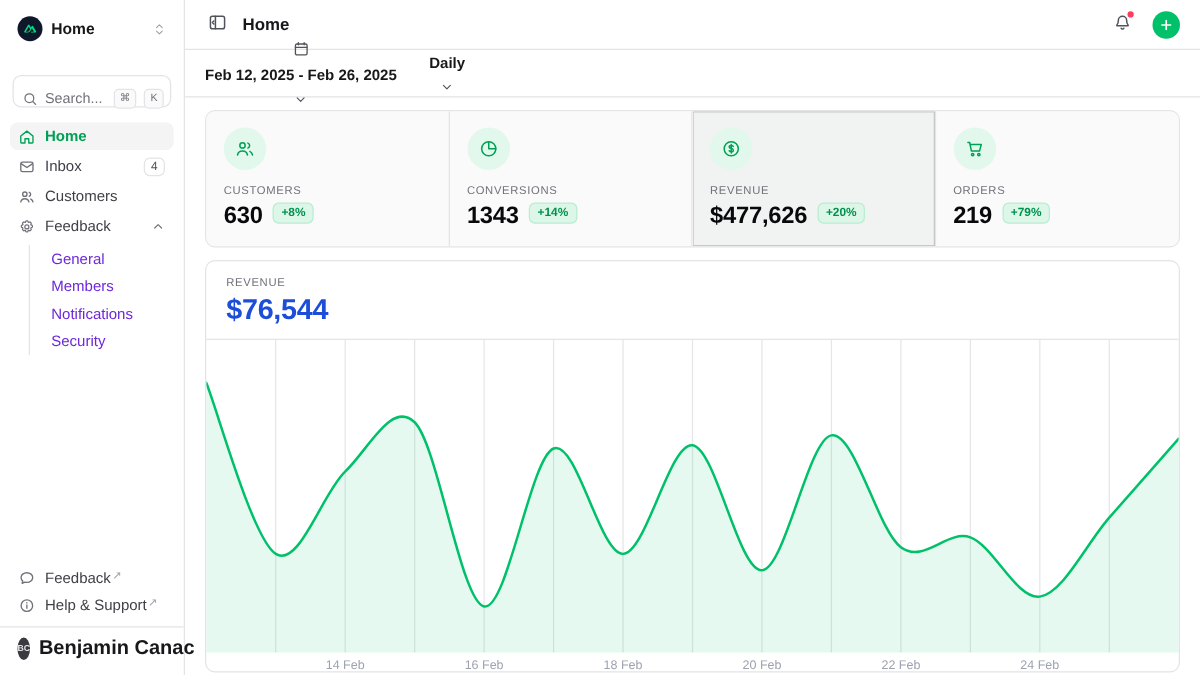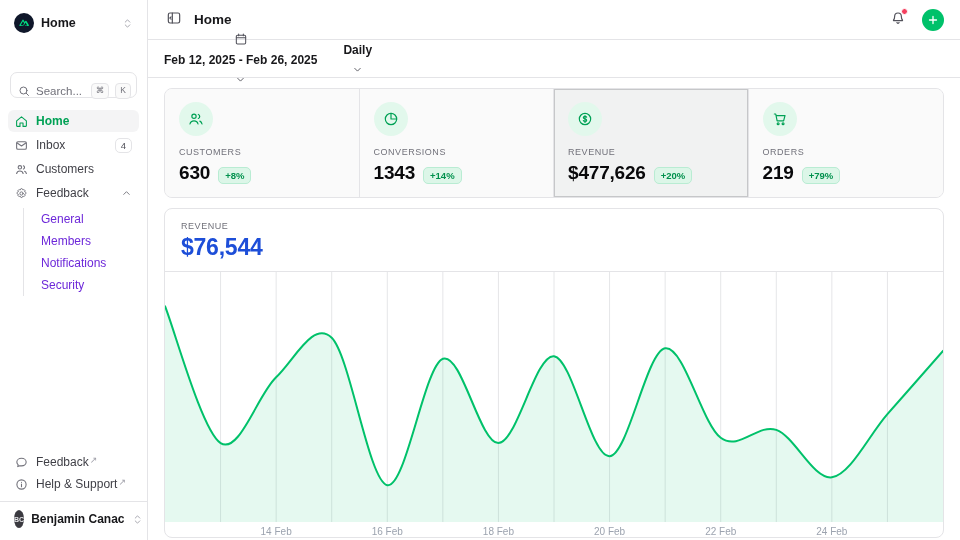--- a/index.html
+++ b/index.html
@@ -22,21 +22,21 @@
   }
   .ws-logo {
     width:20px; height:20px; border-radius:50%; background:#0f172a;
     display:flex; align-items:center; justify-content:center;
   }
   .ws-name { font-size:12.5px; font-weight:700; flex:1; }
   .muted { color:#71717a; }
   .faint { color:#a1a1aa; }
 
   .search-box {
-    margin:34px 2px 12px; height:26px; border:1px solid #e4e4e7; border-radius:7px;
+    margin:22px 2px 12px; height:26px; border:1px solid #e4e4e7; border-radius:7px;
     display:flex; align-items:center; gap:6px; padding:12px 5px 0 7px; background:#fff; cursor:text;
   }
   .search-ph { font-size:11.5px; color:#71717a; flex:1; }
   .kbd {
     font-size:8.5px; color:#71717a; border:1px solid #e4e4e7; background:#fafafa;
     border-radius:4px; padding:1px 4px; line-height:1.3;
   }
 
   .nav { display:flex; flex-direction:column; gap:2px; }
   .nav-item {
@@ -56,21 +56,21 @@
 
   .sb-spacer { flex:1; }
   .sb-footer { display:flex; flex-direction:column; gap:0; padding-bottom:6px; }
   .ext-arrow { font-size:9px; color:#a1a1aa; margin-left:1px; transform:translateY(-3px); display:inline-block; }
   .sb-divider { border-top:1px solid #e4e4e7; margin:0 -8px; }
   .user-row { display:flex; align-items:center; gap:7px; padding:8px 6px 4px; cursor:pointer; }
   .avatar {
     width:18px; height:18px; border-radius:50%; background:#3b3a40;
     color:#e4e4e7; font-size:7px; font-weight:700; display:flex; align-items:center; justify-content:center;
   }
-  .user-name { font-size:12px; font-weight:600; flex:1; white-space:nowrap;text-align:right; }
+  .user-name { font-size:16px; font-weight:600; flex:1; white-space:nowrap;text-align:right; }
 
   
   .main { flex:1; display:flex; flex-direction:column; min-width:0; }
   .topbar {
     height:40px; border-bottom:1px solid #e4e4e7; display:flex; align-items:center;
     padding:0 16px; gap:10px; flex:0 0 auto;
   }
   .page-title { font-size:13.5px; font-weight:700; flex:1; }
   .icon-btn { background:none; border:none; cursor:pointer; color:#52525b; position:relative; padding:2px; }
   .bell-dot {
@@ -100,21 +100,21 @@
     border:1px solid #e4e4e7; border-radius:8px; overflow:hidden; background:#fafafa;
   }
   .stat-card { padding:13px 14px; border-right:1px solid #e4e4e7; cursor:pointer; background:#fafafa; }
   .stat-card:last-child { border-right:none; }
   .stat-card.selected { background:#f1f2f2; box-shadow:inset 0 0 0 1px #c6c7c9; }
   .stat-icon {
     width:34px; height:34px; border-radius:50%; background:#e2f8ec; color:#00a155;
     display:flex; align-items:center; justify-content:center; margin-bottom:11px;
   }
   .stat-label { font-size:9px; letter-spacing:.06em; color:#71717a; font-weight:500; margin-bottom:5px; }
-  .stat-value-row { display:flex; align-items:flex-end; gap:8px; }
+  .stat-value-row { display:flex; align-items:flex-start; gap:8px; }
   .stat-value { font-size:19px; font-weight:700; color:#09090b; letter-spacing:-.01em; }
   .delta-badge {
     font-size:9.5px; font-weight:600; color:#00914d; background:#dcf6e8;
     border:1px solid #b9ecd3; border-radius:5px; padding:2px 6px;
   }
 
   
   .chart-card {
     margin-top:10px; border:1px solid #e4e4e7; border-radius:8px; background:#fff;
     height:330px; overflow:hidden;

